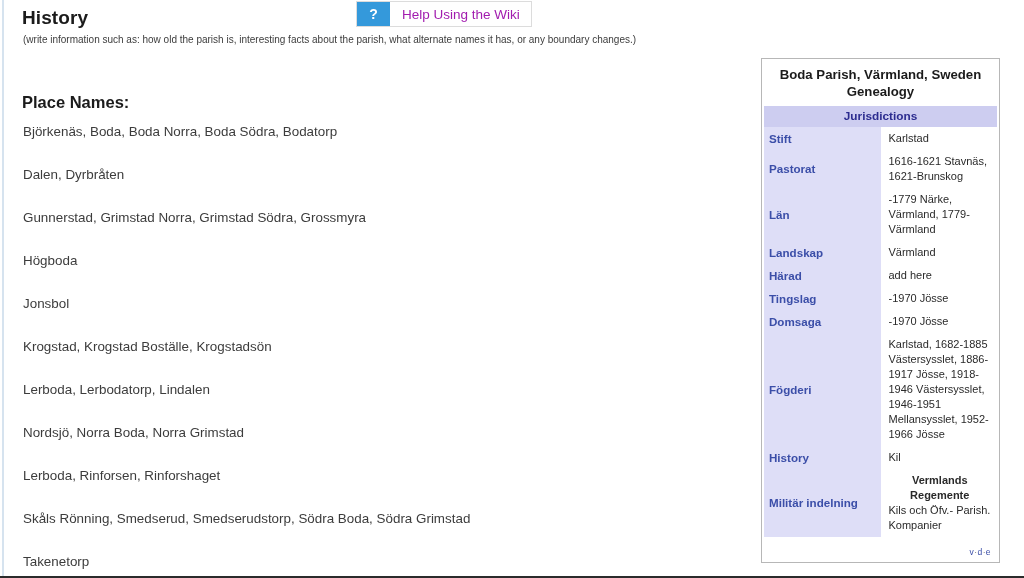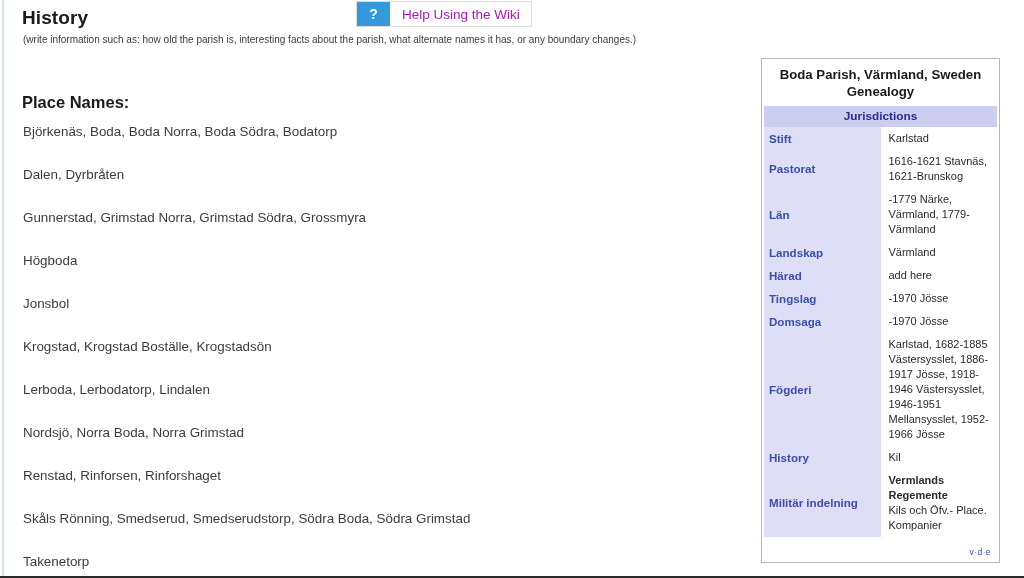--- a/index.html
+++ b/index.html
@@ -165,20 +165,21 @@
   .ib-value {
     font-size: 11px;
     color: #2a2a2a;
     vertical-align: middle;
     padding: 4px 6px 4px 8px;
     line-height: 15px;
   }
   .ib-value .strong {
     font-weight: bold;
     display: block;
+    text-align: center;
   }
   .ib-value .plain {
     display: block;
   }
   .ib-footer {
     text-align: right;
     font-size: 8.5px;
     color: #3b4ea8;
     padding: 10px 6px 3px 6px;
     letter-spacing: 0.4px;
@@ -207,21 +208,21 @@
 
   <div class="places-list">
     <div class="place-line">Björkenäs, Boda, Boda Norra, Boda Södra, Bodatorp</div>
     <div class="place-line">Dalen, Dyrbråten</div>
     <div class="place-line">Gunnerstad, Grimstad Norra, Grimstad Södra, Grossmyra</div>
     <div class="place-line">Högboda</div>
     <div class="place-line">Jonsbol</div>
     <div class="place-line">Krogstad, Krogstad Boställe, Krogstadsön</div>
     <div class="place-line">Lerboda, Lerbodatorp, Lindalen</div>
     <div class="place-line">Nordsjö, Norra Boda, Norra Grimstad</div>
-    <div class="place-line">Renstad, Rinforsen, Rinforshaget</div>
+    <div class="place-line">Lerboda, Rinforsen, Rinforshaget</div>
     <div class="place-line">Skåls Rönning, Smedserud, Smedserudstorp, Södra Boda, Södra Grimstad</div>
     <div class="place-line">Takenetorp</div>
   </div>
 
   <div class="infobox">
     <table>
       <tbody>
           <tr>
         <td class="ib-title" colspan="2">Boda Parish, Värmland, Sweden Genealogy</td>
       </tr>
@@ -261,21 +262,21 @@
         <td class="ib-value">Karlstad, 1682-1885 Västersysslet, 1886-1917 Jösse, 1918-1946 Västersysslet, 1946-1951 Mellansysslet, 1952-1966 Jösse</td>
       </tr>
       <tr>
         <td class="ib-label">History</td>
         <td class="ib-value">Kil</td>
       </tr>
       <tr>
         <td class="ib-label">Militär indelning</td>
         <td class="ib-value">
           <span class="strong">Vermlands Regemente</span>
-          <span class="plain">Kils och Öfv.- Place. Kompanier</span>
+          <span class="plain">Kils och Öfv.- Parish. Kompanier</span>
         </td>
       </tr>
       <tr>
         <td class="ib-footer" colspan="2">
           <span>v</span><span class="sep">·</span><span>d</span><span class="sep">·</span><span>e</span>
         </td>
       </tr>
     </tbody>
       </table>
   </div>

